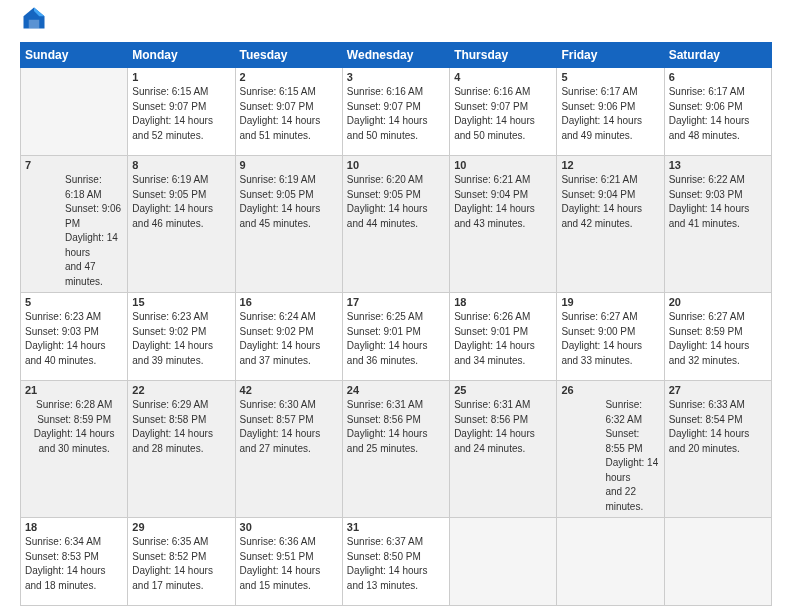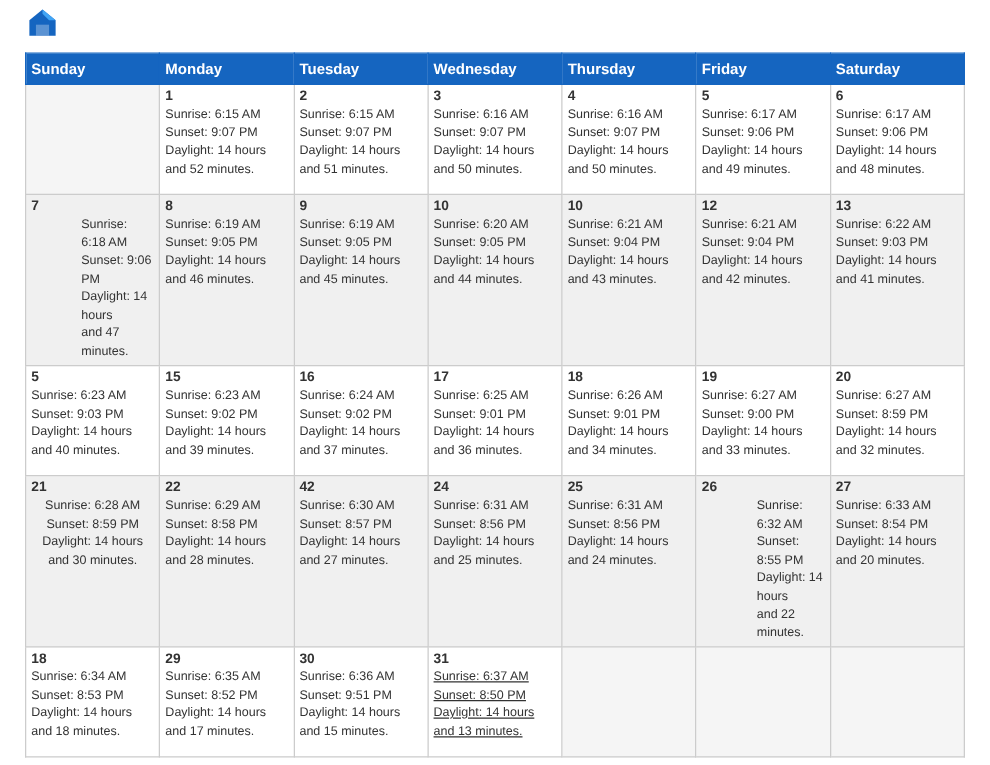--- a/index.html
+++ b/index.html
@@ -354,21 +354,21 @@
           </td>
           <td>
             <span class="day-number">30</span>
             <div class="day-info" style="white-space: pre-line;">Sunrise: 6:36 AM
 Sunset: 9:51 PM
 Daylight: 14 hours
 and 15 minutes.</div>
           </td>
           <td>
             <span class="day-number">31</span>
-            <div class="day-info" style="white-space: pre-line; text-decoration: underline;">Sunrise: 6:37 AM
+            <div class="day-info" style="white-space: pre-line;">Sunrise: 6:37 AM
 Sunset: 8:50 PM
 Daylight: 14 hours
 and 13 minutes.</div>
           </td>
           <td class="empty"></td>
           <td class="empty"></td>
           <td class="empty"></td>
         </tr>
       </tbody>
   </table>

